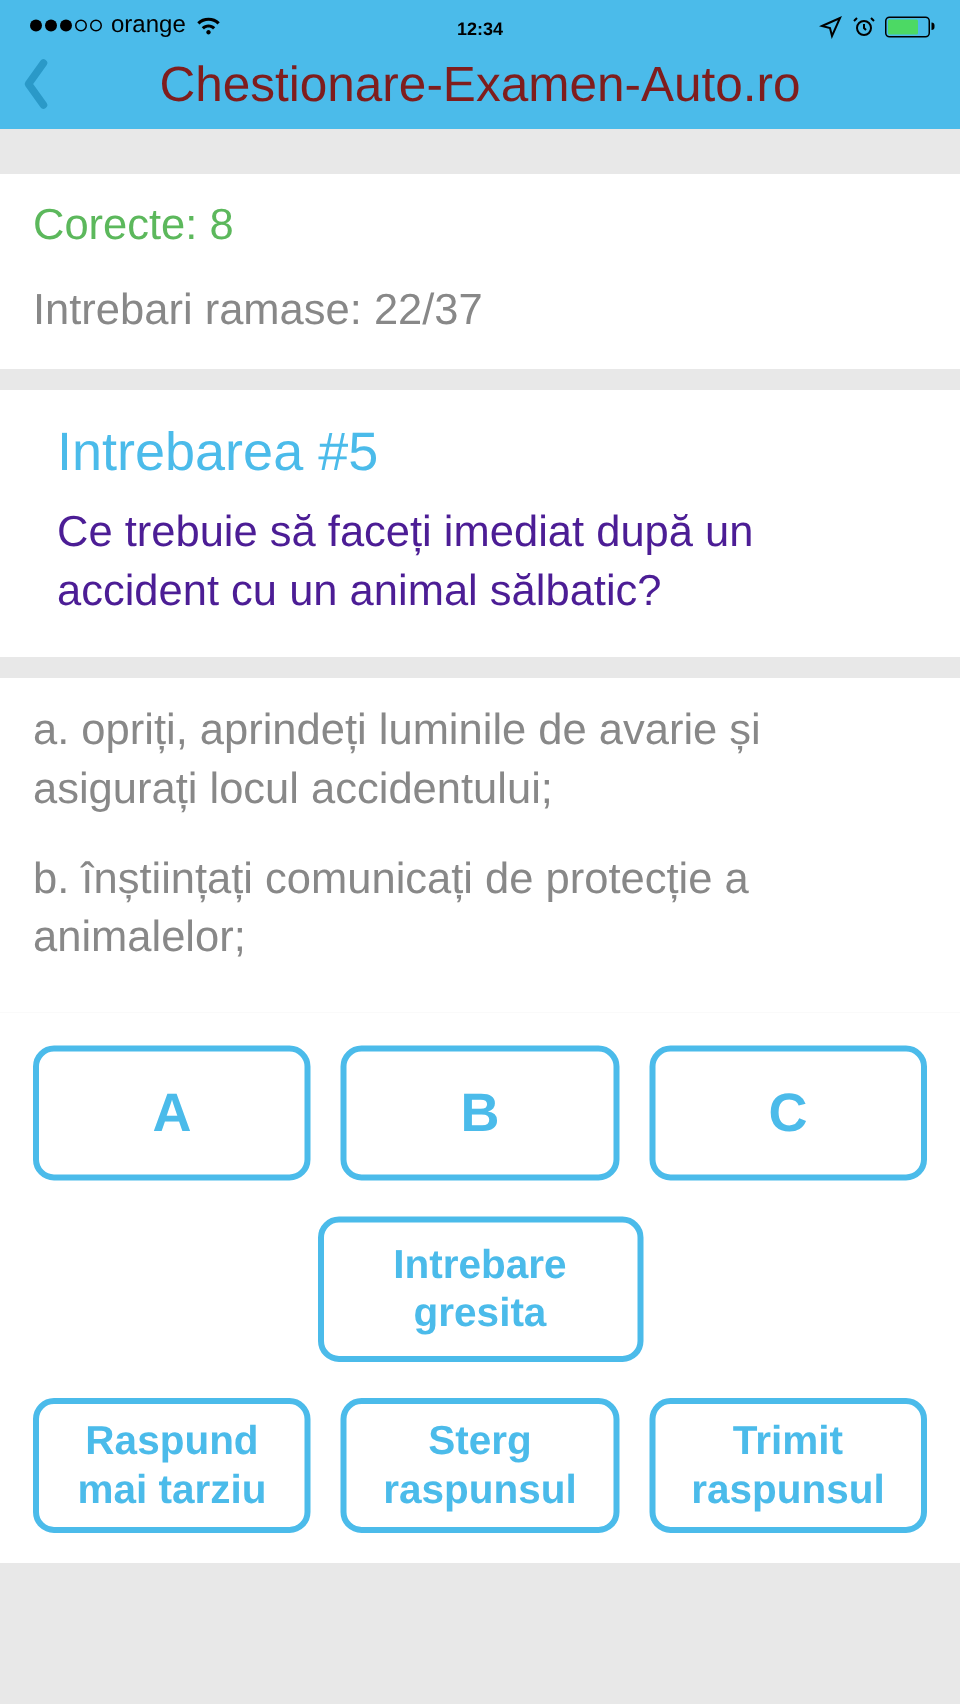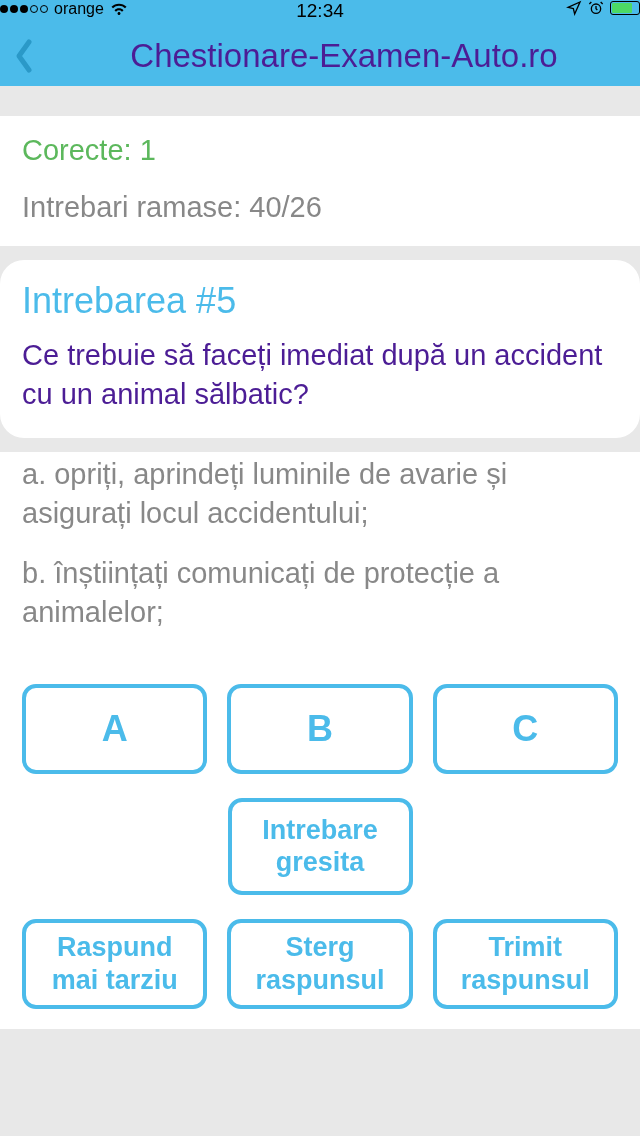--- a/index.html
+++ b/index.html
@@ -11,23 +11,23 @@
     body {
       width: 640px;
       height: 1136px;
       background: #e8e8e8;
       overflow: hidden;
     }
     .status-bar {
       height: 26px;
       background: #4bbbea;
       display: flex;
-      align-items: flex-start;
+      align-items: flex-end;
       justify-content: space-between;
-      padding: 0 0;
+      padding: 0 20px;
       font-size: 16px;
       color: #000;
       font-weight: 500;
     }
     .status-left {
       display: flex;
       align-items: center;
       gap: 6px;
     }
     .signal-dots {
@@ -49,22 +49,22 @@
     }
     .wifi-icon svg {
       width: 18px;
       height: 18px;
       display: block;
     }
     .status-center {
       position: absolute;
       left: 50%;
       transform: translateX(-50%);
-      font-weight: 400;
-      font-size: 19px;
+      font-weight: 700;
+      font-size: 12px;
     }
     .status-right {
       display: flex;
       align-items: center;
       gap: 6px;
     }
     .nav-icon svg, .alarm-icon svg {
       width: 16px;
       height: 16px;
       display: block;
@@ -108,28 +108,27 @@
       height: 40px;
       display: flex;
       align-items: center;
       justify-content: center;
     }
     .back-button svg {
       width: 18px;
       height: 36px;
     }
     .header-title {
-      color: #4c1d95;
+      color: #7f1d1d;
       font-size: 33px;
       font-weight: 300;
       position: absolute;
       left: 50%;
       transform: translateX(-50%);
       white-space: nowrap;
-      margin-left: 24px;
     }
     .content {
       padding: 0;
     }
     .status-card {
       background: #fff;
       margin-top: 30px;
       padding: 18px 22px 22px;
     }
     .status-top {
@@ -154,38 +153,37 @@
       color: #d9534f;
     }
     .remaining {
       color: #888;
       font-size: 29px;
       margin-top: 24px;
     }
     .question-card {
       background: #fff;
       margin-top: 14px;
-      padding: 20px 22px 24px;
-      border-radius: 24px;
+      padding: 20px 38px 24px;
     }
     .question-number {
       color: #4bbbea;
       font-size: 36px;
       font-weight: 400;
     }
     .question-text {
       color: #4c1d95;
       font-size: 29px;
       line-height: 1.35;
       margin-top: 14px;
     }
     .answers-card {
       background: #fff;
       margin-top: 14px;
-      padding: 3px 22px 10px;
+      padding: 16px 22px 10px;
     }
     .answer-option {
       color: #888;
       font-size: 29px;
       line-height: 1.35;
       margin-bottom: 20px;
     }
     .button-area {
       background: #fff;
       padding: 22px 22px 20px;
@@ -223,21 +221,21 @@
       font-size: 27px;
       font-weight: 600;
       display: flex;
       align-items: center;
       justify-content: center;
       text-align: center;
       line-height: 1.2;
       padding: 12px 20px;
     }
     .action-btn.single {
-      width: 185px;
+      width: 217px;
     }
     .action-btn.bottom {
       flex: 1;
       height: 90px;
     }
   </style>
 </head>
 <body>
 
 <div class="status-bar">
@@ -282,24 +280,24 @@
         <path d="M14 4L4 18l10 14" stroke="#2a99c8" stroke-width="5" stroke-linecap="round" stroke-linejoin="round"></path>
       </svg>
   </div>
   <div class="header-title">Chestionare-Examen-Auto.ro</div>
 </div>
 
 <div class="content">
   <div class="status-card">
     <div class="status-top">
       <div class="scores">
-        <span class="correct">Corecte: 1</span>
+        <span class="correct">Corecte: 8</span>
       </div>
     </div>
-    <div class="remaining">Intrebari ramase: 40/26</div>
+    <div class="remaining">Intrebari ramase: 22/37</div>
   </div>
 
   <div class="question-card">
     <div class="question-number">Intrebarea #5</div>
     <div class="question-text">Ce trebuie să faceți imediat după un accident cu un animal sălbatic?</div>
   </div>
 
   <div class="answers-card">
     <div class="answer-option">a. opriți, aprindeți luminile de avarie și asigurați locul accidentului;</div>
     <div class="answer-option">b. înștiințați comunicați de protecție a animalelor;</div>

